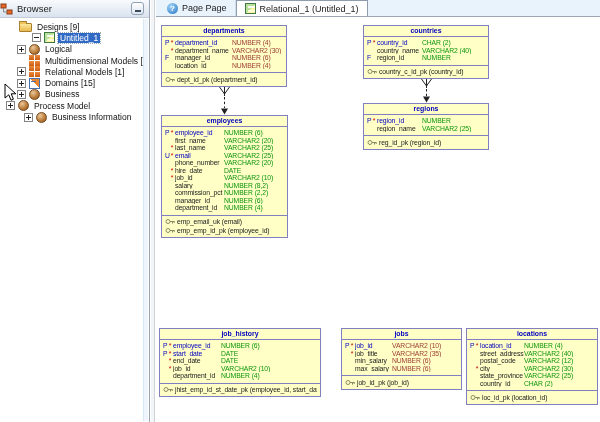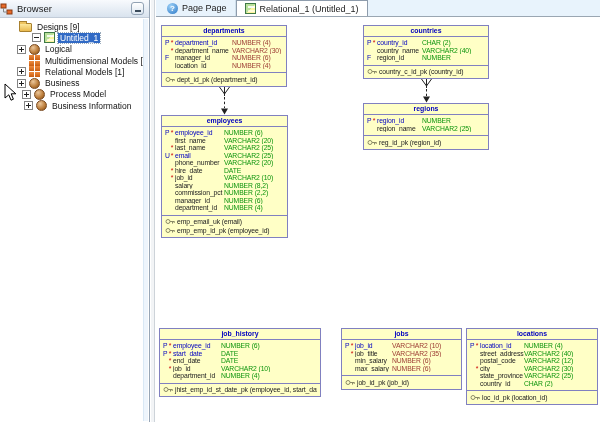--- a/index.html
+++ b/index.html
@@ -119,24 +119,29 @@
           <span class="tico grid-icon"></span>
           <span class="tree-label">Multidimensional Models []</span>
         </div>
         <div class="tree-row" style="padding-left: 17px;">
           <span class="expander plus"></span>
           <span class="tico grid-icon"></span>
           <span class="tree-label">Relational Models [1]</span>
         </div>
         <div class="tree-row" style="padding-left: 17px;">
           <span class="expander plus"></span>
+          <span class="tico domains-icon"></span>
+          <span class="tree-label">Domains [15]</span>
+        </div>
+        <div class="tree-row" style="padding-left: 17px;">
+          <span class="expander plus"></span>
           <span class="tico sphere-icon"></span>
           <span class="tree-label">Business</span>
         </div>
-        <div class="tree-row" style="padding-left: 22px;">
+        <div class="tree-row" style="padding-left: 6px;">
           <span class="expander plus"></span>
           <span class="tico sphere-icon"></span>
           <span class="tree-label">Process Model</span>
         </div>
         <div class="tree-row" style="padding-left: 24px;">
           <span class="expander plus"></span>
           <span class="tico sphere-icon"></span>
           <span class="tree-label">Business Information</span>
         </div>
       </div>

